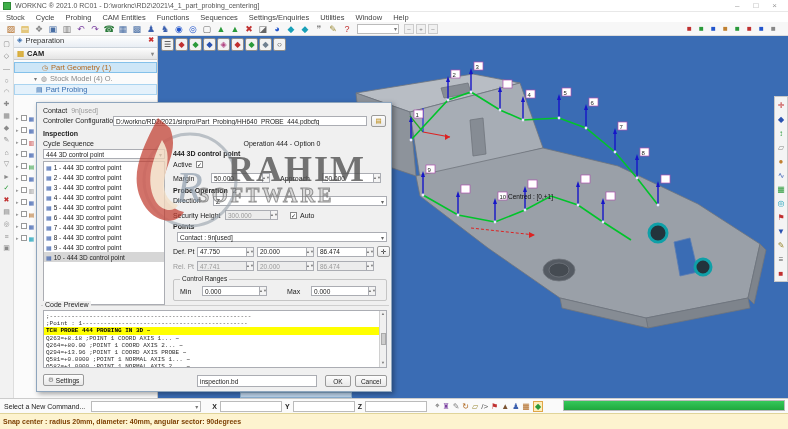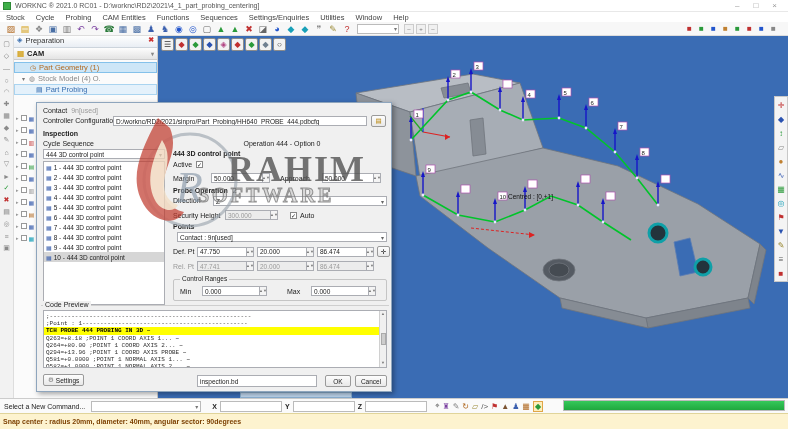--- a/index.html
+++ b/index.html
@@ -32,21 +32,21 @@
 
   
   .left-panel { position:absolute; left:14px; top:36px; width:144px; height:362px; background:#fbfbfb; border-right:1px solid #ccc; }
   .panel-header { height:12px; background:linear-gradient(#fefefe,#e9eef4); border-bottom:1px solid #ccd4dc; display:flex; padding:0 3px; font-size:7.5px; color:#333; }
   .panel-header .ph-icon { color:#3a6fb0; margin-right:3px; font-size:7px; }
   .panel-close { margin-left:auto; color:#c33; font-weight:bold; font-size:7px; cursor:pointer; }
   .cam-header { height:12px; background:linear-gradient(#fdfdfd,#e4e4e4); border-bottom:1px solid #ccc; display:flex; align-items:center; padding:0 3px; font-weight:bold; font-size:7.5px; }
   .cam-header .ph-icon { color:#d4a017; margin-right:3px; }
   .cam-header .chev { margin-left:auto; color:#888; font-size:6px; }
   .tree { padding:2px 0; }
-  .tree-item { height:11px; display:flex; align-items:center; font-size:7.5px; color:#333; padding-left:8px; white-space:nowrap; overflow:hidden; cursor:pointer; }
+  .tree-item { height:11px; display:flex; align-items:center; font-size:7.5px; color:#333; padding-left:20px; white-space:nowrap; overflow:hidden; cursor:pointer; }
   .tree-item .tw { width:7px; font-size:6px; color:#777; }
   .tree-item .ti { margin-right:3px; font-size:7px; }
   .tree-item.sel { background:#cde6f7; border:1px solid #84c1ea; }
   .tree-item.sel2 { background:#e4f1fb; border:1px solid #aad4f0; }
   .check-col { position:absolute; left:2px; top:76px; width:22px; }
   .check-row { height:12px; display:flex; align-items:center; gap:2px; }
   .check-row .exp { font-size:5px; color:#999; }
   .cbx { width:6px; height:6px; border:1px solid #999; background:#fff; }
   .check-row .ci { font-size:6px; }
 

